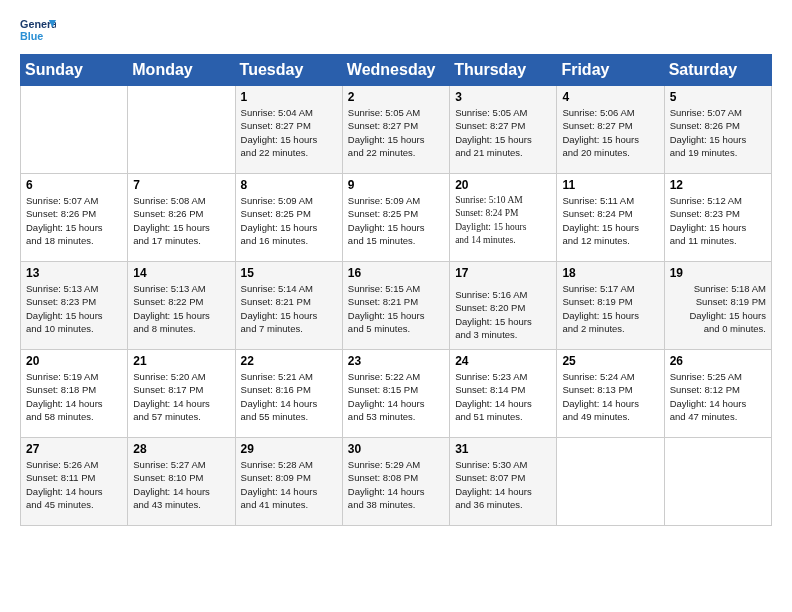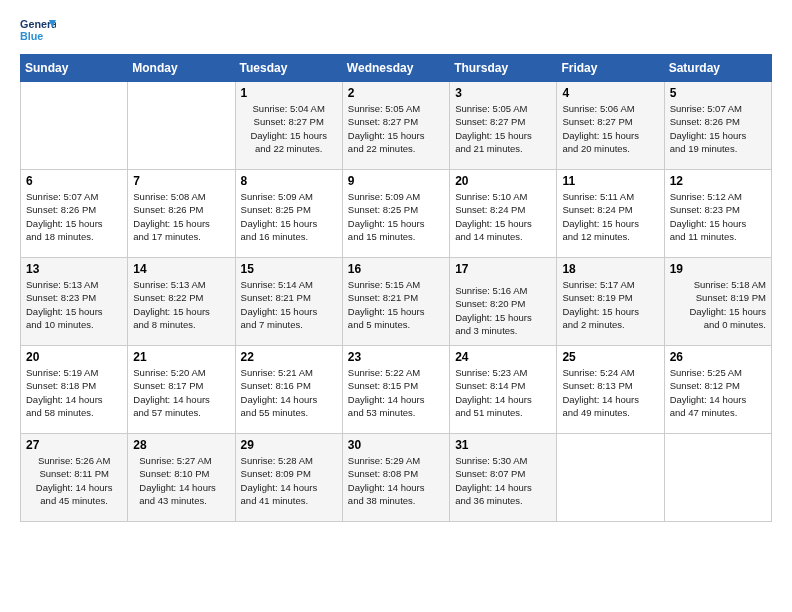--- a/index.html
+++ b/index.html
@@ -42,21 +42,21 @@
     table {
       width: 100%;
       border-collapse: collapse;
       font-size: 10.5px;
     }
     thead th {
       background: #2a5fac;
       color: #fff;
       padding: 6px 4px;
       text-align: left;
-      font-size: 12px;
+      font-size: 16px;
       font-weight: bold;
       border: 1px solid #2a5fac;
     }
     tbody td {
       border: 1px solid #ccc;
       vertical-align: top;
       padding: 4px 5px;
       height: 88px;
       width: 14.28%;
       background: #fff;
@@ -106,21 +106,21 @@
         <th>Friday</th>
         <th>Saturday</th>
       </tr>
   </thead>
   <tbody id="cal-body">
   <tr>
         <td class="empty-cell"></td>
         <td class="empty-cell"></td>
         <td>
           <div class="day-num">1</div>
-          <div class="day-info" style="white-space: pre-line; text-align: center;">Sunrise: 5:04 AM
+          <div class="day-info" style="white-space: pre-line;">Sunrise: 5:04 AM
 Sunset: 8:27 PM
 Daylight: 15 hours
 and 22 minutes.</div>
         </td>
         <td>
           <div class="day-num">2</div>
           <div class="day-info" style="white-space: pre-line;">Sunrise: 5:05 AM
 Sunset: 8:27 PM
 Daylight: 15 hours
 and 22 minutes.</div>
@@ -171,21 +171,21 @@
         </td>
         <td>
           <div class="day-num">9</div>
           <div class="day-info" style="white-space: pre-line;">Sunrise: 5:09 AM
 Sunset: 8:25 PM
 Daylight: 15 hours
 and 15 minutes.</div>
         </td>
         <td>
           <div class="day-num">20</div>
-          <div class="day-info" style="white-space: pre-line;">Sunrise: 5:10 AM
+          <div class="day-info" style="white-space: pre-line; font-family: Liberation Serif, serif;">Sunrise: 5:10 AM
 Sunset: 8:24 PM
 Daylight: 15 hours
 and 14 minutes.</div>
         </td>
         <td>
           <div class="day-num">11</div>
           <div class="day-info" style="white-space: pre-line;">Sunrise: 5:11 AM
 Sunset: 8:24 PM
 Daylight: 15 hours
 and 12 minutes.</div>
@@ -296,28 +296,28 @@
           <div class="day-num">26</div>
           <div class="day-info" style="white-space: pre-line;">Sunrise: 5:25 AM
 Sunset: 8:12 PM
 Daylight: 14 hours
 and 47 minutes.</div>
         </td>
       </tr>
       <tr>
         <td>
           <div class="day-num">27</div>
-          <div class="day-info" style="white-space: pre-line; text-align: center;">Sunrise: 5:26 AM
+          <div class="day-info" style="white-space: pre-line;">Sunrise: 5:26 AM
 Sunset: 8:11 PM
 Daylight: 14 hours
 and 45 minutes.</div>
         </td>
         <td>
           <div class="day-num">28</div>
-          <div class="day-info" style="white-space: pre-line; margin-left: 6px;">Sunrise: 5:27 AM
+          <div class="day-info" style="white-space: pre-line;">Sunrise: 5:27 AM
 Sunset: 8:10 PM
 Daylight: 14 hours
 and 43 minutes.</div>
         </td>
         <td>
           <div class="day-num">29</div>
           <div class="day-info" style="white-space: pre-line;">Sunrise: 5:28 AM
 Sunset: 8:09 PM
 Daylight: 14 hours
 and 41 minutes.</div>

